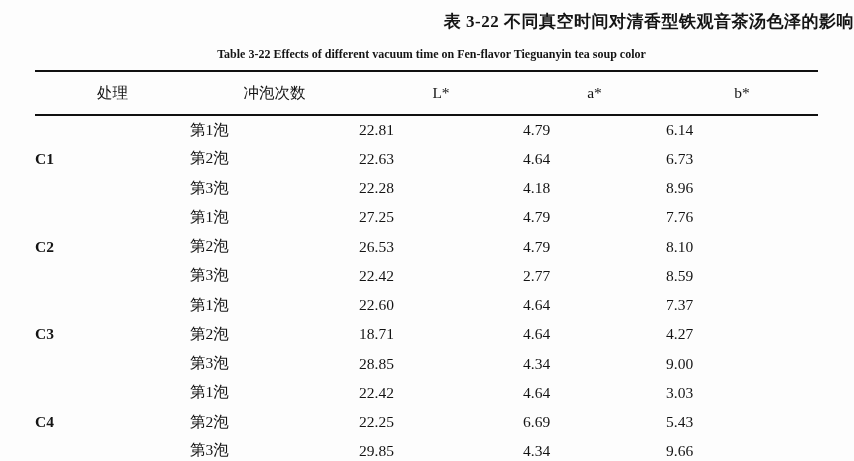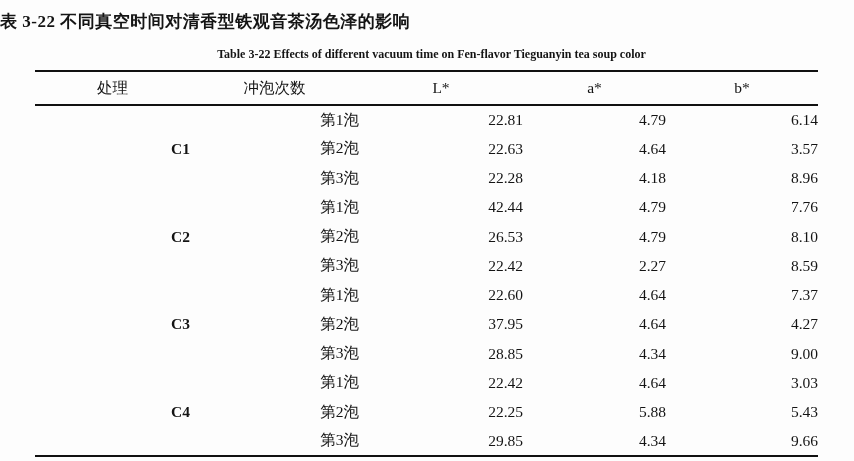--- a/index.html
+++ b/index.html
@@ -15,54 +15,54 @@
   .page {
     width: 854px;
     height: 461px;
     position: relative;
   }
   .title-cn {
     margin: 10px 0 0 0;
     line-height: 24px;
     font-size: 17px;
     font-weight: bold;
-    text-align: left;
+    text-align: right;
     letter-spacing: 0.5px;
   }
   .title-en {
     margin: 9px 0 0 9px;
     line-height: 22px;
     font-size: 12px;
     font-weight: bold;
     text-align: center;
   }
   table.data {
     border-collapse: collapse;
     table-layout: fixed;
     width: 783px;
     margin: 5px 0 0 35px;
     border-top: 2px solid #111;
     border-bottom: 2px solid #111;
     font-size: 15.5px;
   }
   table.data thead tr {
-    height: 34px;
+    height: 44px;
     border-bottom: 2px solid #111;
   }
   table.data tbody tr {
     height: 29.25px;
   }
   table.data th {
     font-weight: normal;
     text-align: center;
     vertical-align: middle;
     padding: 0;
   }
   table.data td {
-    text-align: right;
+    text-align: left;
     vertical-align: middle;
     padding: 0;
     margin-top: 16px;
   }
   td.c-treat {
     vertical-align: middle;
     font-weight: bold;
   }
 </style>
 </head>
@@ -97,80 +97,80 @@
         <td class="c-treat" rowspan="3">C1</td>
         <td>第1泡</td>
         <td>22.81</td>
         <td>4.79</td>
         <td>6.14</td>
       </tr>
       <tr>
         <td>第2泡</td>
         <td>22.63</td>
         <td>4.64</td>
-        <td>3.57</td>
+        <td>6.73</td>
       </tr>
       <tr>
         <td>第3泡</td>
         <td>22.28</td>
         <td>4.18</td>
         <td>8.96</td>
       </tr>
 
       <tr>
         <td class="c-treat" rowspan="3">C2</td>
         <td>第1泡</td>
-        <td>42.44</td>
+        <td>27.25</td>
         <td>4.79</td>
         <td>7.76</td>
       </tr>
       <tr>
         <td>第2泡</td>
         <td>26.53</td>
         <td>4.79</td>
         <td>8.10</td>
       </tr>
       <tr>
         <td>第3泡</td>
         <td>22.42</td>
-        <td>2.27</td>
+        <td>2.77</td>
         <td>8.59</td>
       </tr>
 
       <tr>
         <td class="c-treat" rowspan="3">C3</td>
         <td>第1泡</td>
         <td>22.60</td>
         <td>4.64</td>
         <td>7.37</td>
       </tr>
       <tr>
         <td>第2泡</td>
-        <td>37.95</td>
+        <td>18.71</td>
         <td>4.64</td>
         <td>4.27</td>
       </tr>
       <tr>
         <td>第3泡</td>
         <td>28.85</td>
         <td>4.34</td>
         <td>9.00</td>
       </tr>
 
       <tr>
         <td class="c-treat" rowspan="3">C4</td>
         <td>第1泡</td>
         <td>22.42</td>
         <td>4.64</td>
         <td>3.03</td>
       </tr>
       <tr>
         <td>第2泡</td>
         <td>22.25</td>
-        <td>5.88</td>
+        <td>6.69</td>
         <td>5.43</td>
       </tr>
       <tr>
         <td>第3泡</td>
         <td>29.85</td>
         <td>4.34</td>
         <td>9.66</td>
       </tr>
 
     </tbody>

